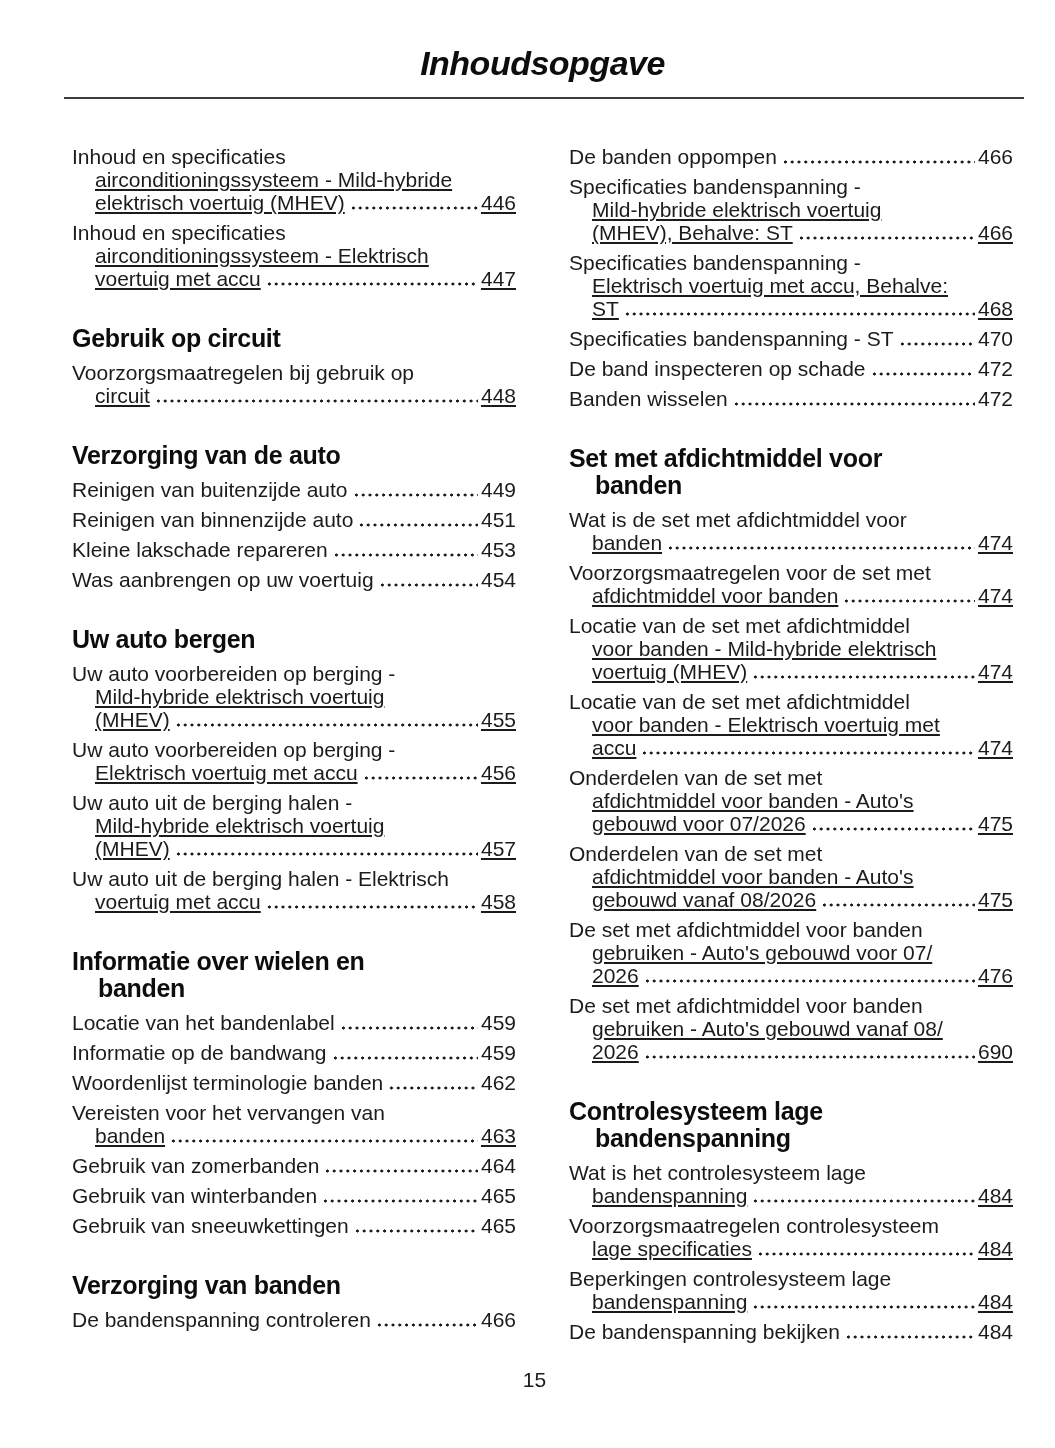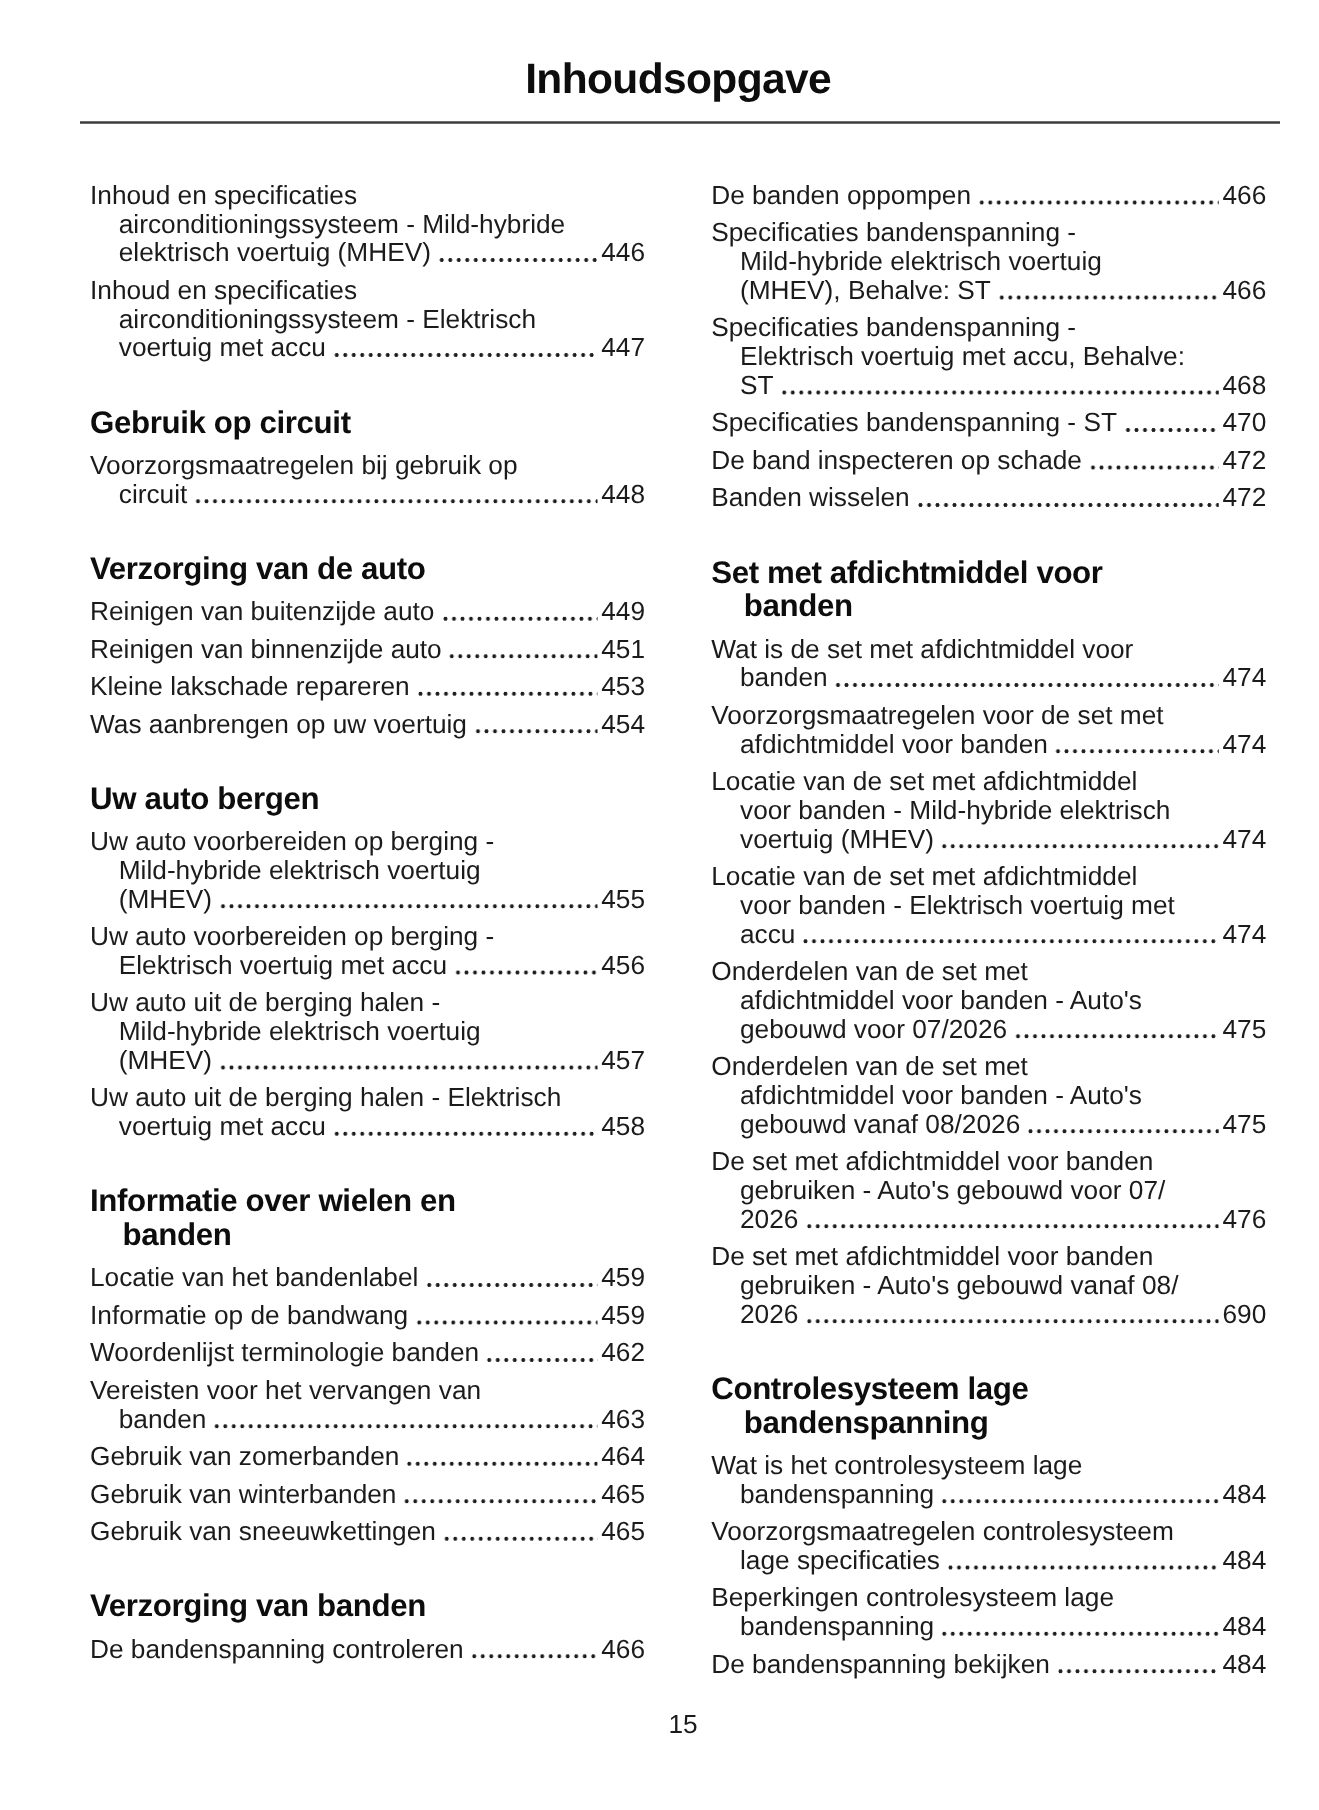--- a/index.html
+++ b/index.html
@@ -13,20 +13,21 @@
   }
   .page { position: absolute; inset: 0; }
 
   .header { padding-top: 44px; }
   .page-title {
     width: 941px; margin-left: 72px;
     text-align: center;
     font-size: 34px; font-weight: 700;
     letter-spacing: -0.5px;
     color: #0d0d0d;
+    font-style: italic;
   }
   .rule {
     height: 0;
     border-top: 2px solid #3d3d3d;
     margin: 14px 31px 0 64px;
   }
 
   .columns {
     display: flex;
     margin: 46px 42px 0 72px;
@@ -39,39 +40,39 @@
   .heading {
     font-size: 25px; line-height: 27px;
     font-weight: 700; color: #0d0d0d;
     letter-spacing: -0.3px;
     margin: 35px 0 9px 0;
   }
   .heading .h-indent { padding-left: 26px; }
 
   .entry { font-size: 21px; line-height: 23px; margin-bottom: 7px; }
   .entry .line { white-space: nowrap; }
-  .entry .indent { padding-left: 23px; }
+  .entry .indent { padding-left: 23px; text-decoration: underline; }
   .lastline { display: flex; align-items: center; }
   .lastline .txt { white-space: nowrap; }
   .lastline .pg { white-space: nowrap; }
   .dots {
     flex: 1 1 auto;
     min-width: 10px;
     height: 6px;
     align-self: flex-end;
     margin: 0 3px 3px 5px;
     background-image: radial-gradient(circle, #1c1c1c 1.35px, rgba(0,0,0,0) 1.75px);
     background-size: 6.8px 6px;
     background-position: 0 100%;
     background-repeat: repeat-x;
   }
 
   .footer {
     position: absolute;
-    left: 76px; width: 941px;
+    left: 64px; width: 941px;
     top: 1368px;
     text-align: center;
     font-size: 21px; color: #1b1b1b;
   }
 </style>
 </head>
 <body>
 
 <div class="page">
   <div class="header">

